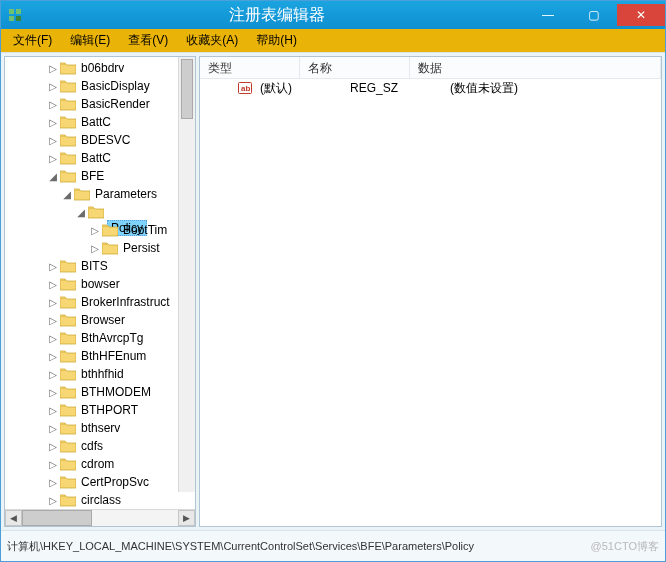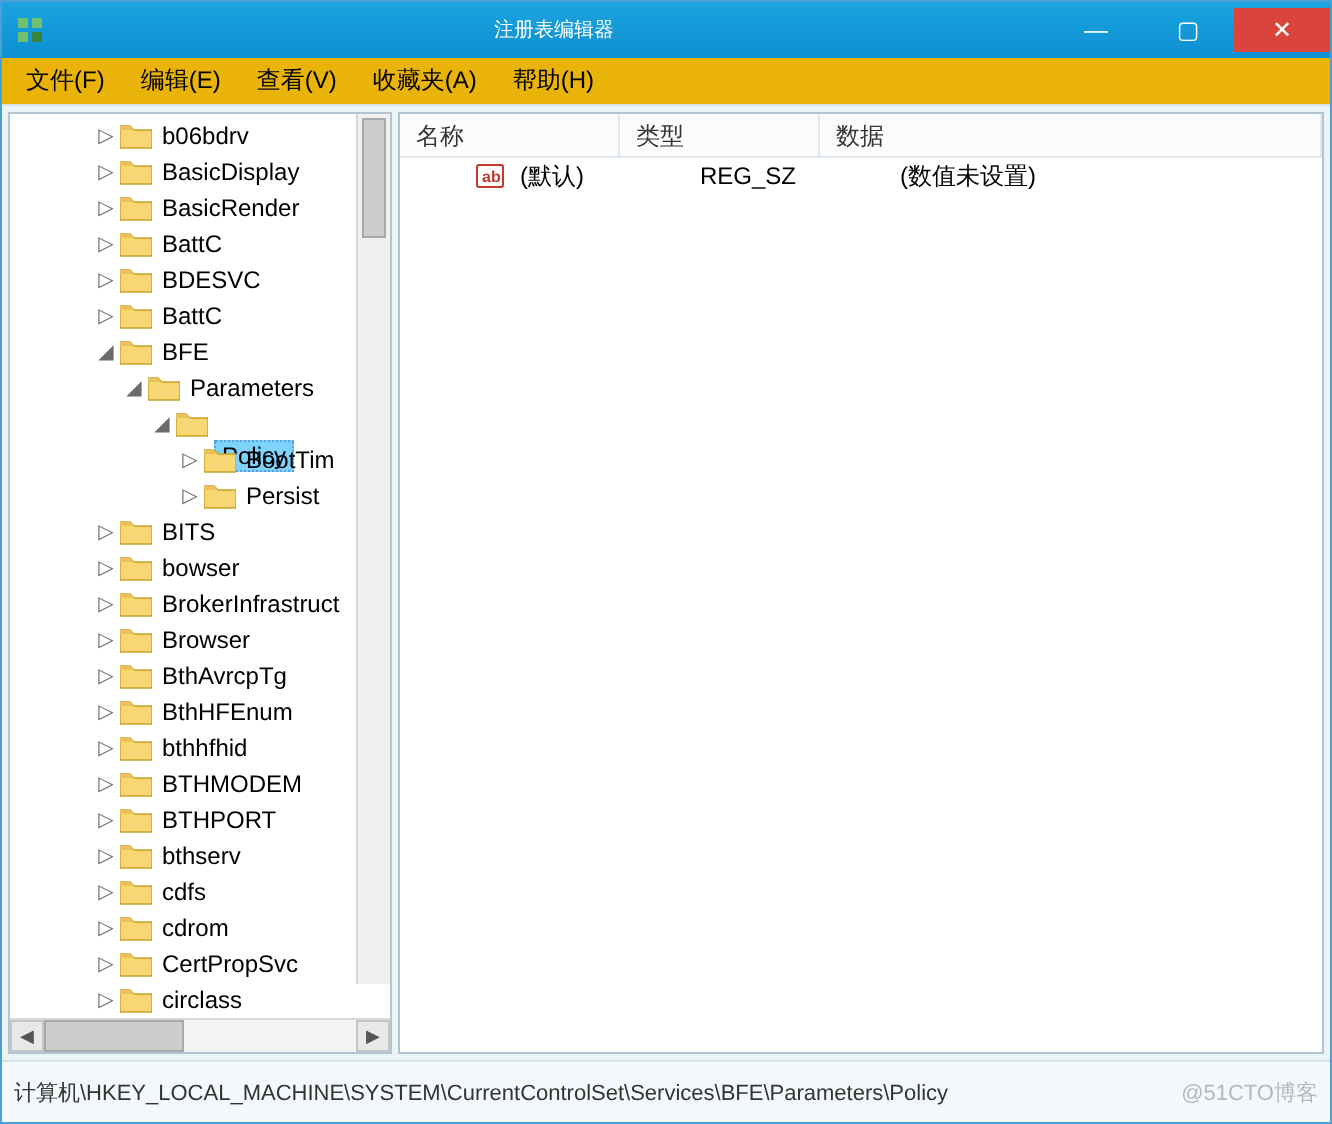--- a/index.html
+++ b/index.html
@@ -1,19 +1,19 @@
 <!DOCTYPE html>
 <html><head>
 <meta charset="utf-8">
 <style>
   * { box-sizing: border-box; margin: 0; padding: 0; }
   body { font-family: "Microsoft YaHei", "Segoe UI", Tahoma, sans-serif; font-size: 12px; background: #eaf3f6; width: 666px; height: 562px; overflow: hidden; display: flex; flex-direction: column; border: 1px solid #4a9fd8; }
   .titlebar { height: 28px; background: linear-gradient(#1ba4e0, #0e8fd1); display: flex; align-items: center; color: #fff; }
   .titlebar .app-icon { width: 16px; height: 16px; margin: 0 6px; }
-  .titlebar .title { flex: 1; text-align: center; font-size: 10px; }
+  .titlebar .title { flex: 1; text-align: center; font-size: 16px; }
   .winbtns { display: flex; }
   .winbtn { width: 46px; height: 22px; display: flex; align-items: center; justify-content: center; color: #fff; }
   .winbtn.close { background: #d9453a; width: 48px; }
   .menubar { height: 24px; background: #eab308; border-bottom: 1px solid #d6e3ea; display: flex; align-items: center; padding: 0 4px; gap: 2px; }
   .menuitem { padding: 2px 8px; cursor: default; }
   .content { flex: 1; display: flex; min-height: 0; padding: 3px; gap: 3px; }
   .pane { background: #fff; border: 1px solid #b0c4d4; position: relative; }
   .tree-pane { width: 192px; display: flex; flex-direction: column; }
   .tree-scroll { flex: 1; overflow: hidden; position: relative; }
   .tree { padding: 2px 0; white-space: nowrap; }
@@ -278,22 +278,22 @@
       <div class="hscroll-btn">◀</div>
       <div class="hscroll-track">
           <div class="hscroll-thumb"></div>
         </div>
       <div class="hscroll-btn">▶</div>
     </div>
   </div>
 
   <div class="pane list-pane">
     <div class="list-header">
+      <div class="col col-type">类型</div>
       <div class="col col-name">名称</div>
-      <div class="col col-type">类型</div>
       <div class="col col-data">数据</div>
     </div>
     <div class="list-body">
       <div class="list-row">
         <svg class="val-icon" viewBox="0 0 14 14">
             <rect x="0.5" y="1.5" width="13" height="11" rx="1" fill="#fff" stroke="#c0392b"></rect>
             <text x="3" y="10" font-size="8" fill="#c0392b" font-weight="bold">ab</text>
           </svg>
         <div class="cell col-name" style="width:90px">(默认)</div>
         <div class="cell col-type">REG_SZ</div>

